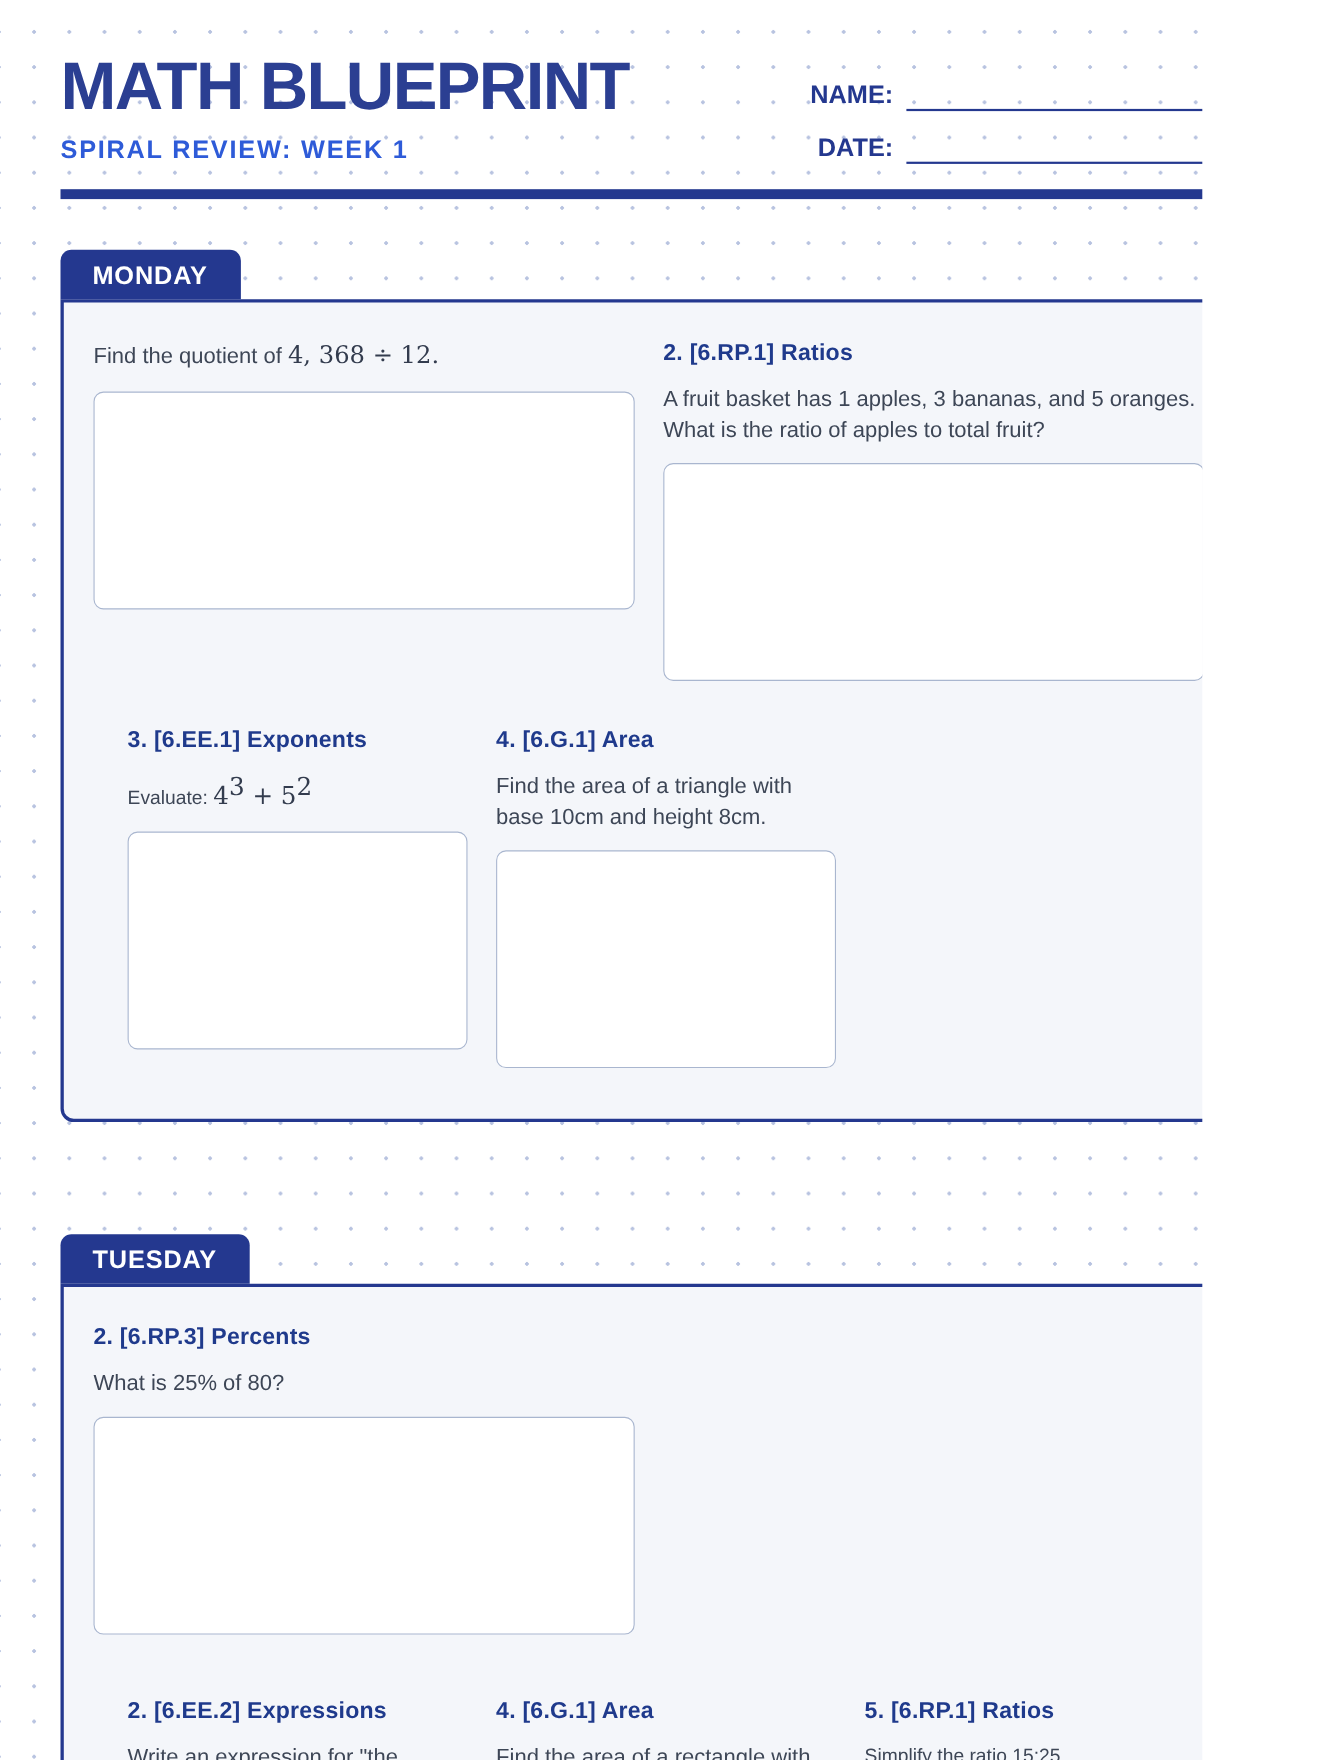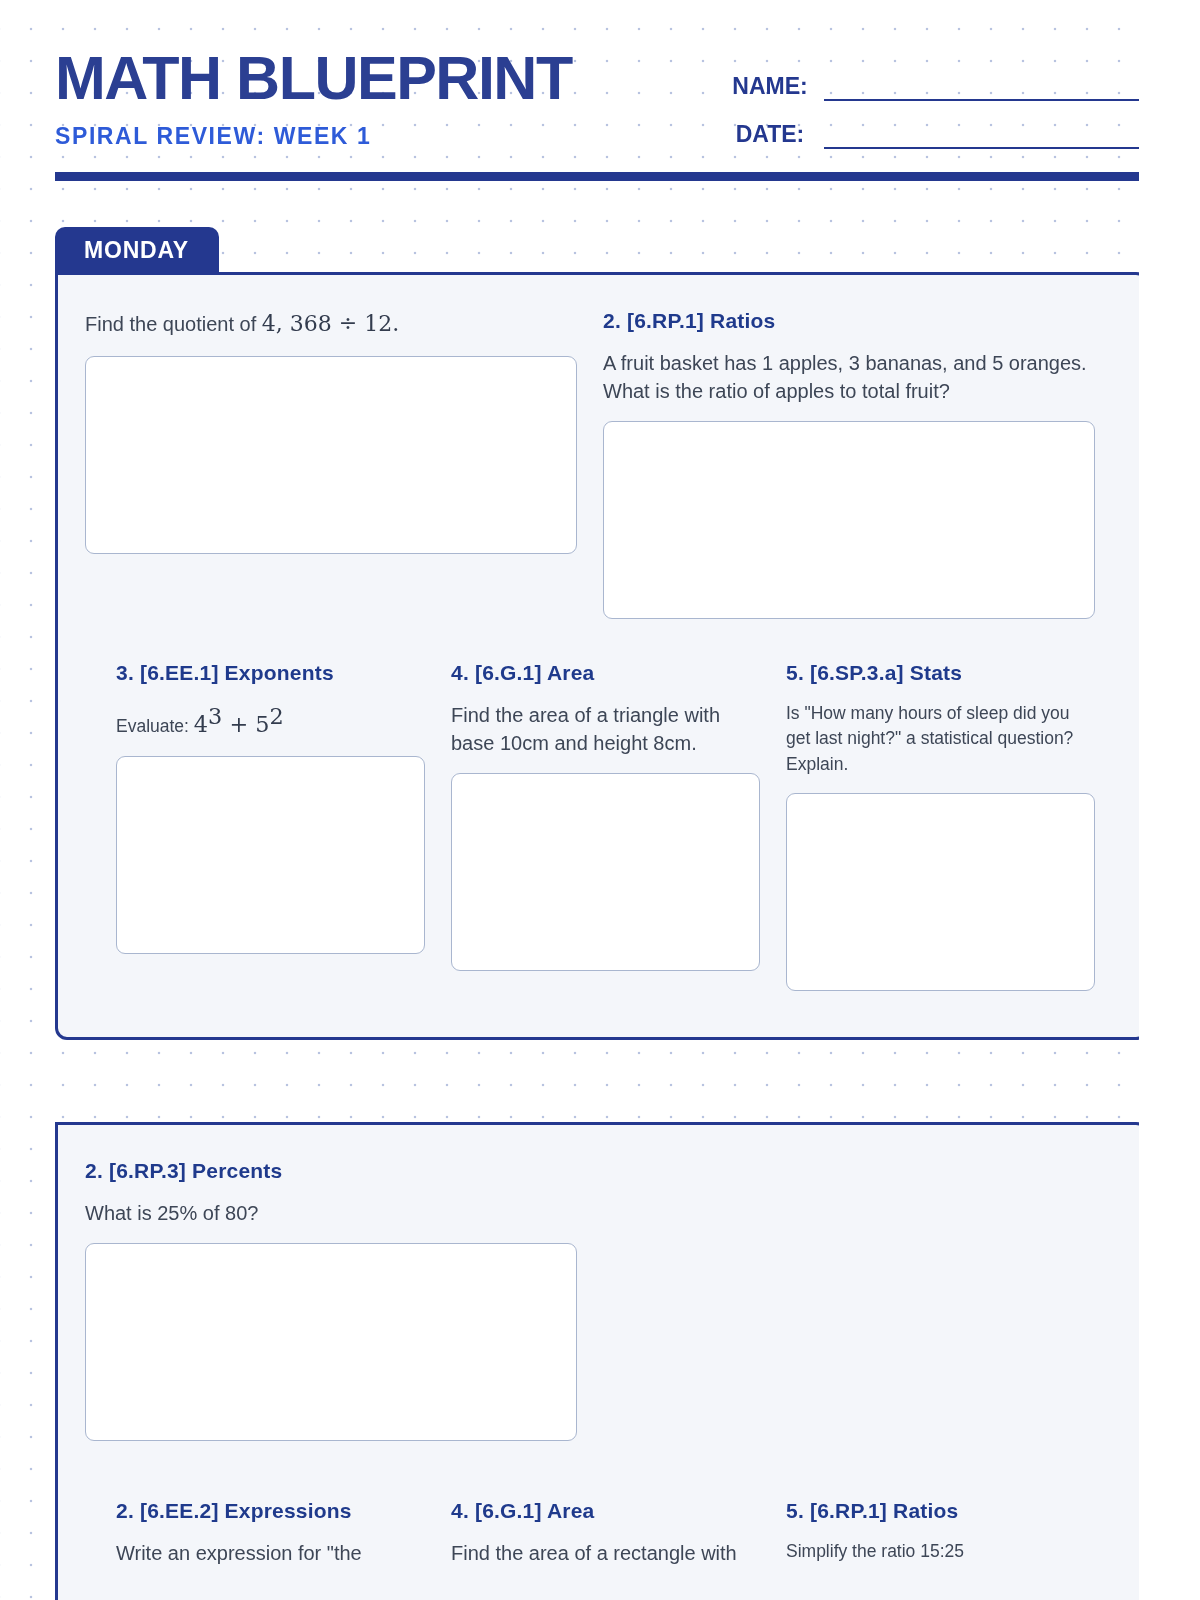--- a/index.html
+++ b/index.html
@@ -18,41 +18,40 @@
   html,body{margin:0;padding:0;}
   .page{
     position:relative;
     width:1093px;height:1600px;
     overflow:hidden;
     background-color:var(--page-bg,#fff);
     background-image:radial-gradient(circle, var(--dot-grid,#b8c3e0) 1.4px, transparent 1.6px);
     background-size:32px 32px;
     background-position:15px 13px;
     font-family:"Liberation Sans",sans-serif;
-    padding-left:46px;
   }
   
   .header{
     position:absolute;left:55px;top:50px;width:1093px;
     display:flex;justify-content:space-between;align-items:flex-start;
   }
   .worksheet-title{
     margin:0;
     font-size:61px;line-height:0.95;font-weight:bold;
     letter-spacing:-1.5px;color:var(--title-navy,#2b3f92);
   }
   .worksheet-subtitle{
     margin-top:15px;
     font-size:23px;font-weight:bold;letter-spacing:1.6px;
     color:var(--accent,#2e5bd8);
   }
   .id-block{width:420px;padding-top:22px;}
   .id-row{display:flex;align-items:flex-end;gap:12px;margin-bottom:19px;}
   .id-label{
-    width:84px;text-align:center;
+    width:84px;text-align:right;
     font-size:23px;font-weight:bold;color:var(--navy,#24388f);
     line-height:1.2;
   }
   .id-line{
     flex:1;height:27px;
     border-bottom:2px solid var(--navy,#24388f);
   }
   .header-rule{
     position:absolute;left:55px;top:172px;width:1093px;height:9px;
     background:var(--navy,#24388f);
@@ -152,28 +151,23 @@
             <div class="problem-card">
               <h3 class="problem-heading">3. [6.EE.1] Exponents</h3>
               <p class="problem-body small"><span class="run-text">Evaluate: </span><span class="run-math">4</span><sup class="run-math">3</sup><span class="run-math"> + 5</span><sup class="run-math">2</sup></p>
               <div class="answer-box"></div>
             </div>
             <div class="problem-card">
               <h3 class="problem-heading">4. [6.G.1] Area</h3>
               <p class="problem-body"><span class="run-text">Find the area of a triangle with base 10cm and height 8cm.</span></p>
               <div class="answer-box"></div>
             </div>
-            <div class="problem-card">
-              <h3 class="problem-heading">5. [6.SP.3.a] Stats</h3>
-              <p class="problem-body small"><span class="run-text">Is "How many hours of sleep did you get last night?" a statistical question? Explain.</span></p>
-              <div class="answer-box"></div>
-            </div>
           </div>
         </div></section>
-      <section class="day-section day-1"><div class="day-panel">
+      <section class="day-section day-1"><div class="day-tab"><span>TUESDAY</span></div><div class="day-panel">
           <div class="problem-row cols-2">
             <div class="problem-card">
               <h3 class="problem-heading">2. [6.RP.3] Percents</h3>
               <p class="problem-body"><span class="run-text">What is 25% of 80?</span></p>
               <div class="answer-box"></div>
             </div>
           </div>
           <div class="problem-row cols-3">
             <div class="problem-card">
               <h3 class="problem-heading">2. [6.EE.2] Expressions</h3>

